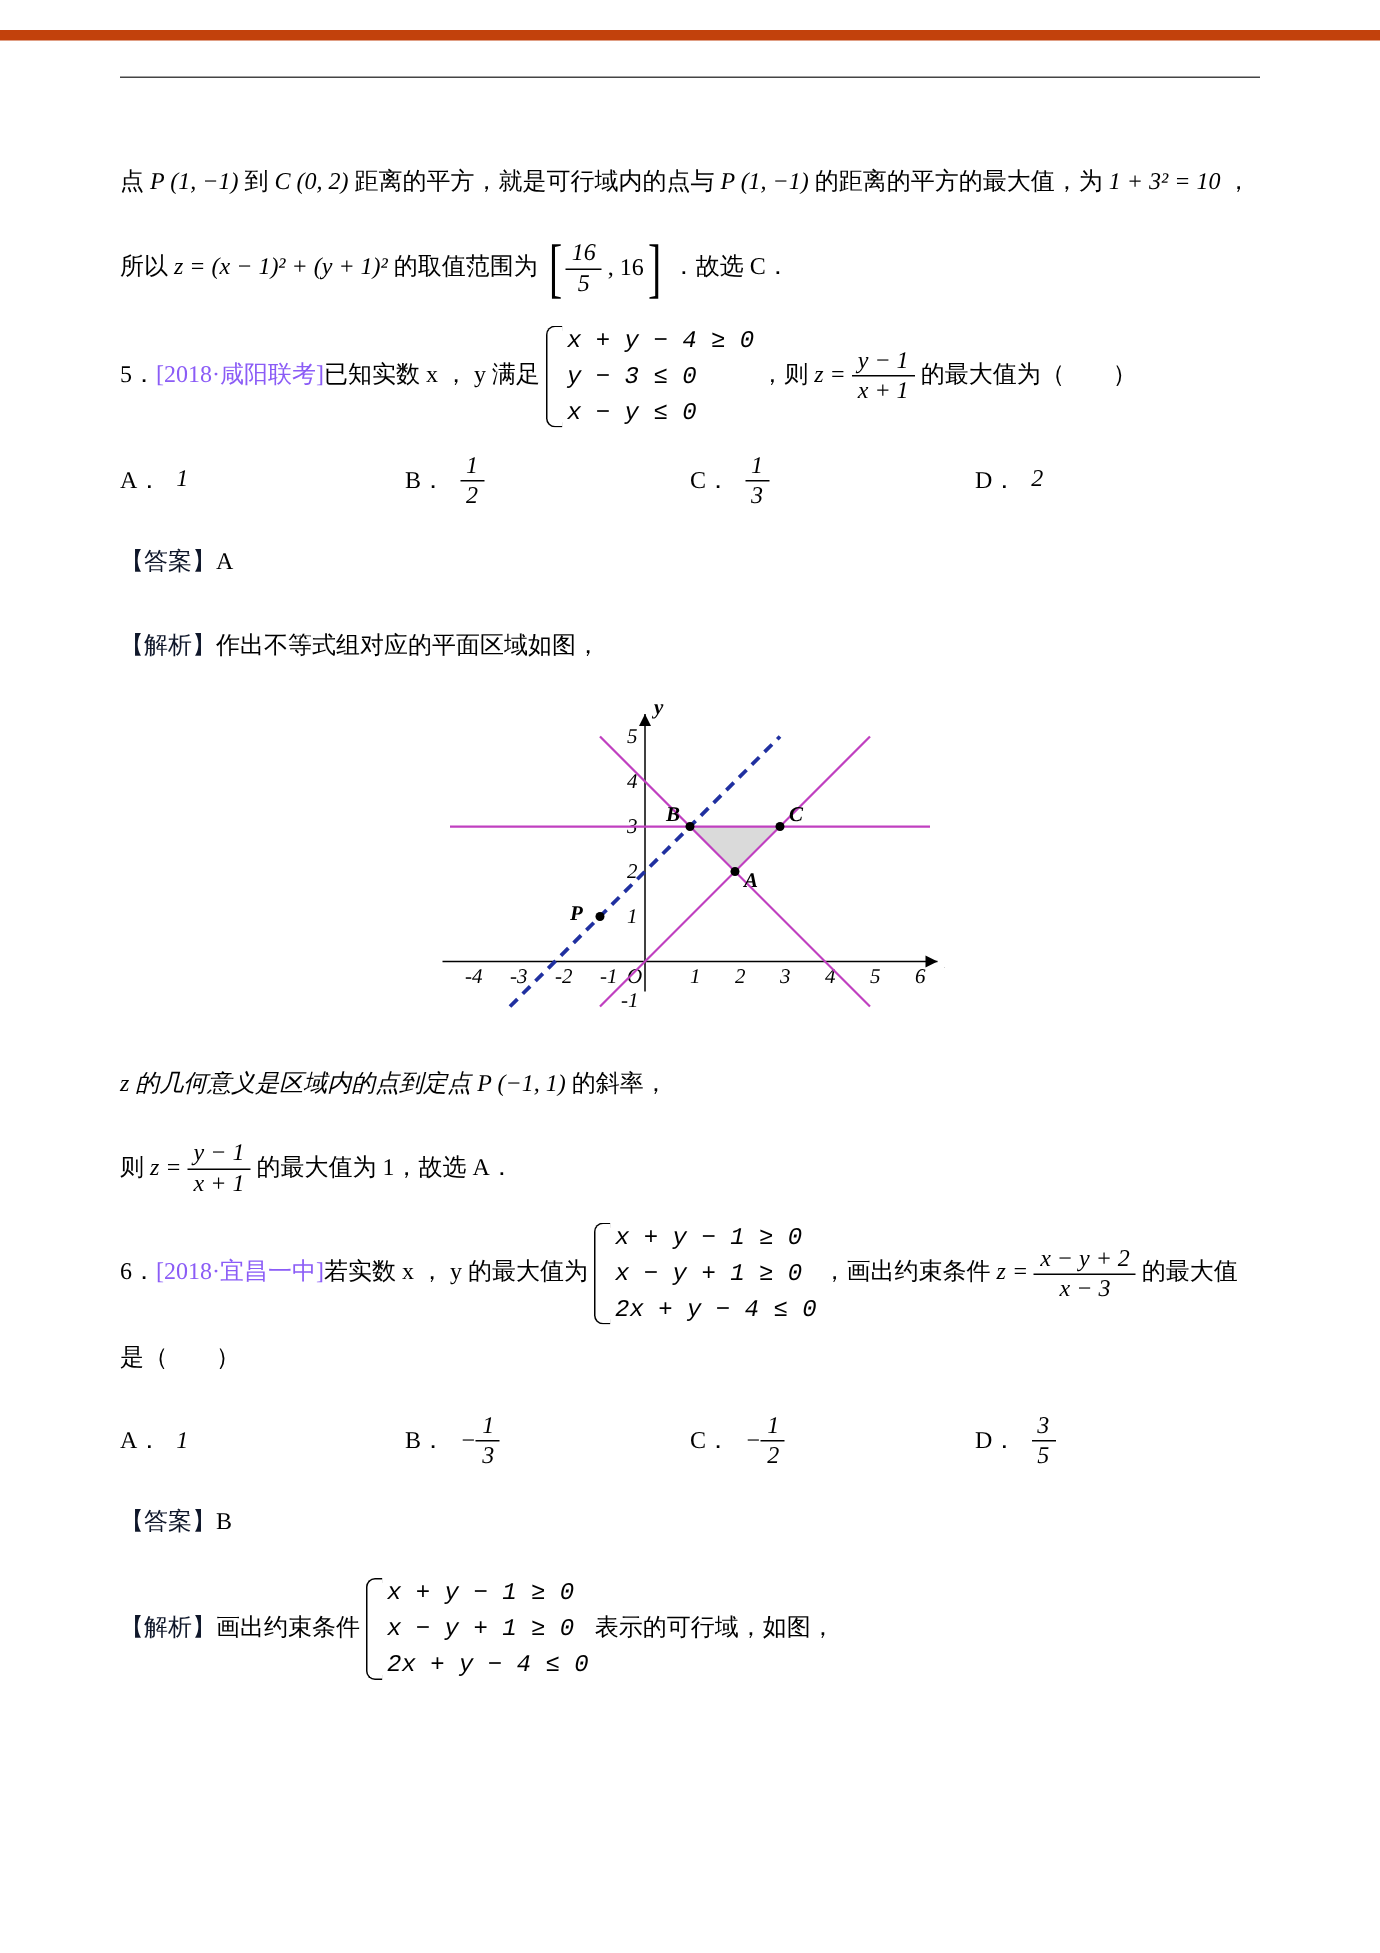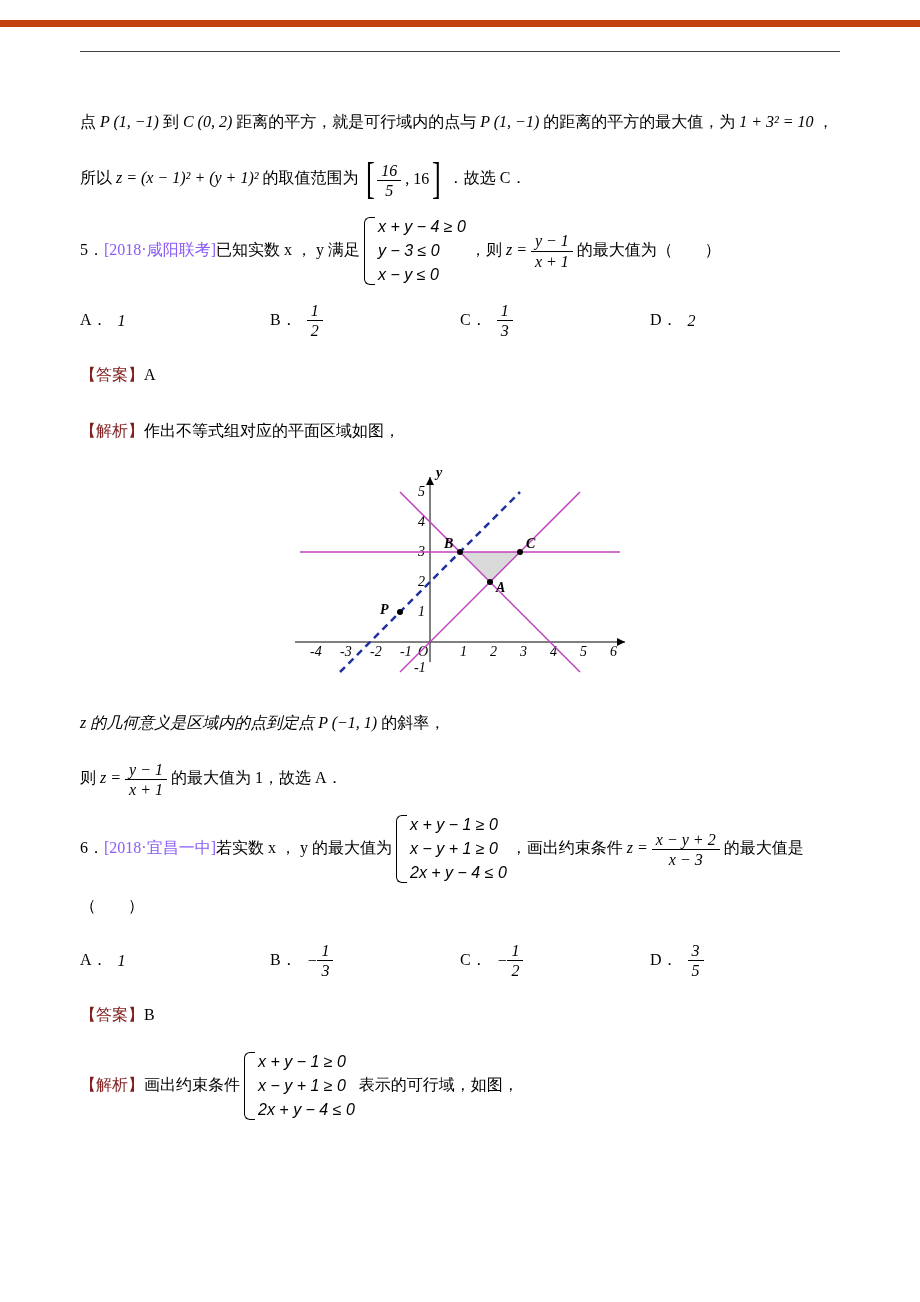--- a/index.html
+++ b/index.html
@@ -24,39 +24,39 @@
       right: 80px;
       border-top: 1px solid #444;
     }
     .line {
       font-size: 16px;
       line-height: 2.6;
       margin: 14px 0;
       color: #000;
     }
     .source { color: #8b5cf6; }
-    .ansmark { color: #7f1d1d; }
+    .ansmark { color: #0f172a; }
     .math {
       font-family: "Times New Roman", serif;
       font-style: italic;
     }
     .frac {
       display: inline-block;
       vertical-align: middle;
       text-align: center;
       font-family: "Times New Roman", serif;
       font-style: italic;
     }
     .frac .num { display:block; border-bottom:1px solid #000; padding:0 4px; line-height:1.2; }
     .frac .den { display:block; padding:0 4px; line-height:1.2; }
     .brace {
       display: inline-block;
       vertical-align: middle;
       padding-left: 14px;
-      font-family: Liberation Sans, sans-serif;
+      font-family: Liberation Mono, monospace;
       position: relative;
       line-height: 1.5;
     }
     .brace::before {
       content: "";
       position: absolute;
       left: 0; top: 2px; bottom: 2px;
       width: 10px;
       border-left: 1.2px solid #000;
       border-top: 1.2px solid #000;

